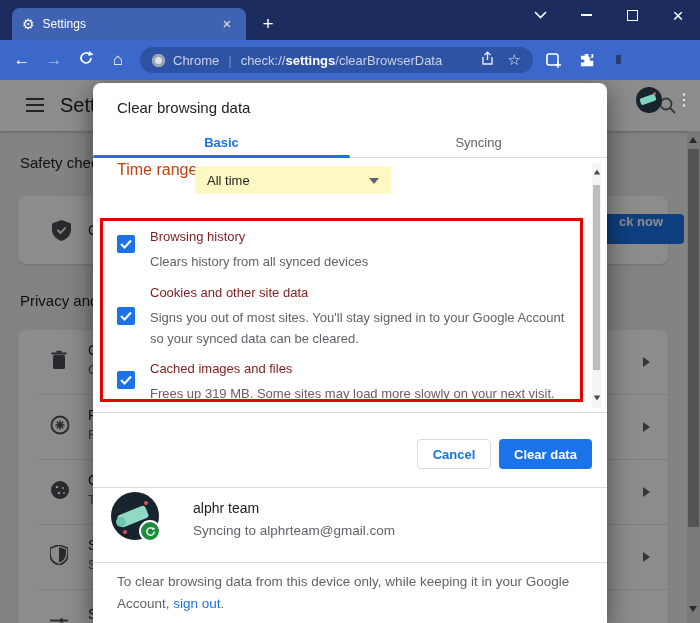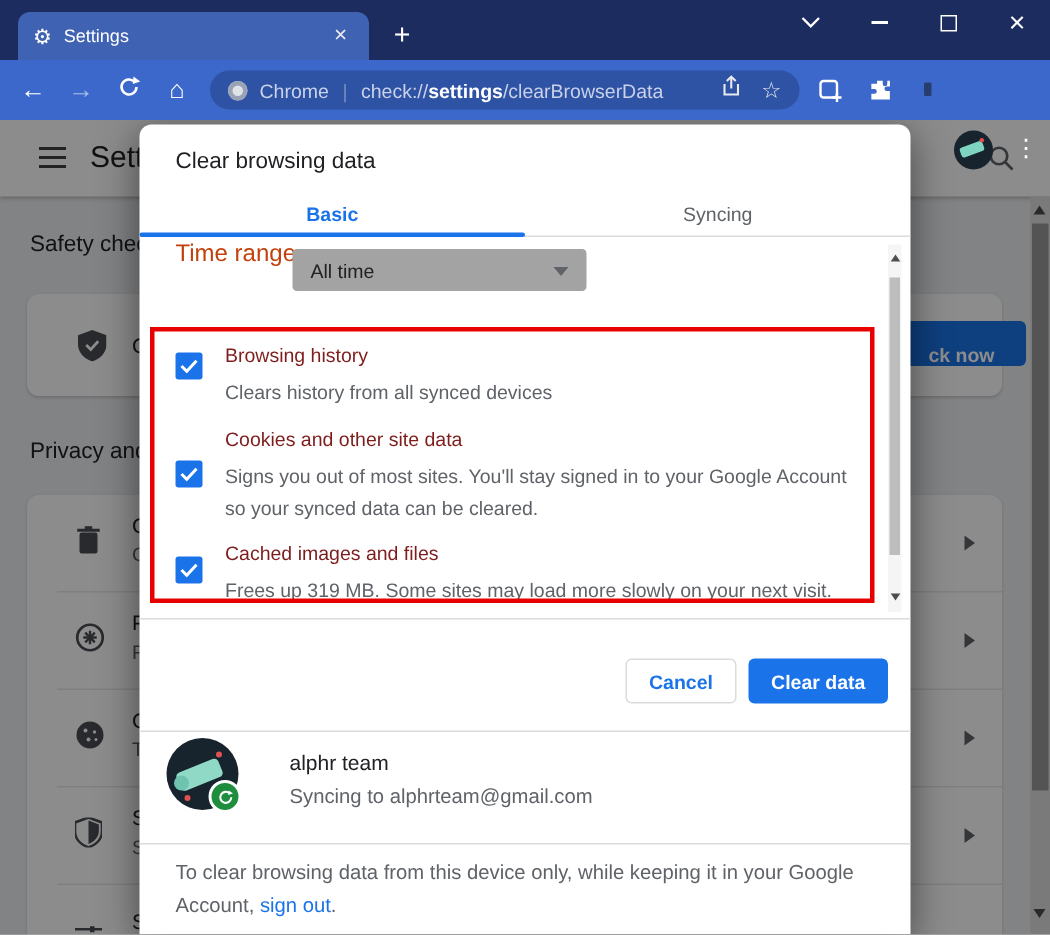--- a/index.html
+++ b/index.html
@@ -51,21 +51,21 @@
                box-shadow:0 1px 3px rgba(0,0,0,.25); }
   .hamburger { position:absolute; left:26px; top:18px; width:18px; }
   .hamburger span { display:block; width:18px; height:2px; background:#3c4043; margin-bottom:4px; }
   .bg-title { position:absolute; left:60px; top:14px; font-size:20px; color:#202124; }
   .search-ic { position:absolute; left:658px; top:16px; }
   .bg-h2 { position:absolute; font-size:15px; color:#202124; }
   .card { position:absolute; background:#fff; border-radius:8px; box-shadow:0 1px 2px rgba(0,0,0,.15); }
   .row-title { font-size:14px; color:#202124; }
   .row-sub { font-size:13px; color:#5f6368; margin-top:4px; }
   .chk-now { position:absolute; background:#1a73e8; color:#fff; font-weight:bold; font-size:13px;
-             border-radius:4px; display:flex; align-items:flex-end; justify-content:center; }
+             border-radius:4px; display:flex; align-items:flex-start; justify-content:center; }
   .bg-row { position:absolute; left:0; width:650px; height:65px; }
   .bg-row .ic { position:absolute; left:32px; top:20px; }
   .bg-row .txt { position:absolute; left:70px; top:12px; }
   .bg-row .chev { position:absolute; left:625px; top:27px; width:0; height:0;
                   border-left:7px solid #5f6368; border-top:5px solid transparent; border-bottom:5px solid transparent; }
   .bg-div { position:absolute; left:20px; width:630px; height:1px; background:#e6e8ea; }
   .pg-scroll { position:absolute; left:687px; top:51px; width:13px; height:492px; background:#dedede; }
   .pg-thumb { position:absolute; left:1px; top:18px; width:11px; height:378px; background:#9a9a9a; }
   .tri-up { width:0; height:0; border-left:4px solid transparent; border-right:4px solid transparent; border-bottom:6px solid #4d4d4d; }
   .tri-down { width:0; height:0; border-left:4px solid transparent; border-right:4px solid transparent; border-top:6px solid #4d4d4d; }
@@ -79,21 +79,21 @@
             border-radius:8px 8px 0 0; box-shadow:0 6px 26px rgba(0,0,0,.5); z-index:3; }
   .dlg-title { position:absolute; left:24px; top:16px; font-size:15px; color:#202124; }
   .dlg-tabrow { position:absolute; left:0; top:45px; width:514px; height:29px; display:flex; }
   .dlg-tab { width:257px; text-align:center; font-size:13px; font-weight:bold; padding-top:7px; }
   .dlg-tab.active { color:#1a73e8; }
   .dlg-tab.inactive { color:#5f6368; font-weight:normal; }
   .tab-divider { position:absolute; left:0; top:74px; width:514px; height:1px; background:#dadce0; }
   .tab-underline { position:absolute; left:0; top:72px; width:257px; height:3px; background:#1a73e8; border-radius:2px; }
 
   .tr-label { position:absolute; left:24px; top:78px; font-size:16px; color:#c2410c; }
-  .dropdown { position:absolute; left:102px; top:83px; width:196px; height:28px; background:#a3a3a3;
+  .dropdown { position:absolute; left:102px; top:83px; width:196px; height:28px; background:#fef9c3;
               border-radius:3px; display:flex; align-items:center; padding:0 12px; font-size:13px; color:#202124; }
   .dd-caret { position:absolute; right:12px; top:12px; width:0; height:0;
               border-left:5px solid transparent; border-right:5px solid transparent; border-top:6px solid #5f6368; }
 
   .cb-row { position:absolute; left:24px; width:440px; }
   .cb-box { position:absolute; left:0; width:18px; height:18px; background:#1a73e8; border-radius:2px;
             display:flex; align-items:center; justify-content:center; }
   .cb-txt { position:absolute; left:33px; top:0; width:400px; }
   .cb-title { font-size:13px; color:#7f1d1d; }
   .cb-sub { font-size:13px; color:#5f6368; margin-top:7px; line-height:21px; }

